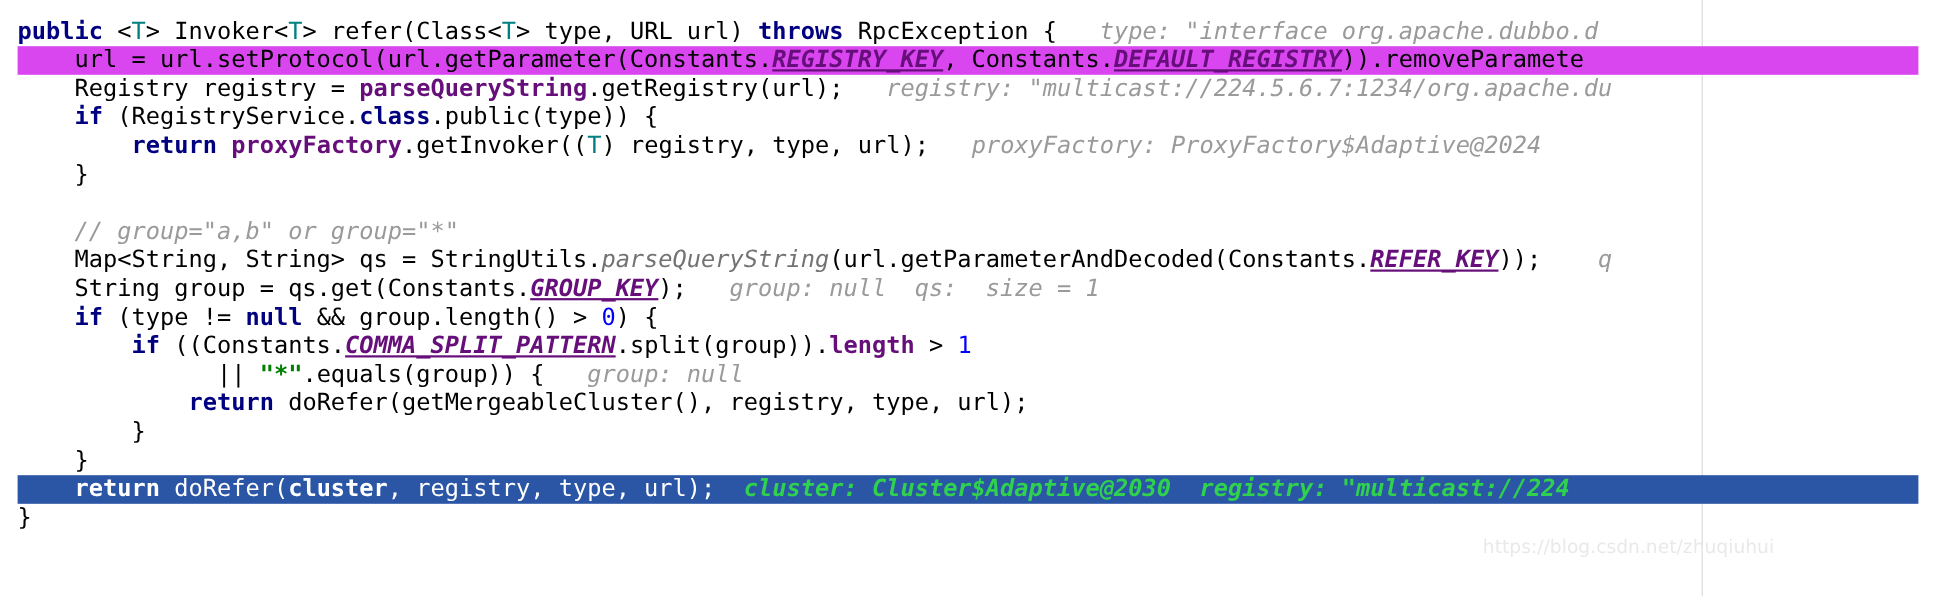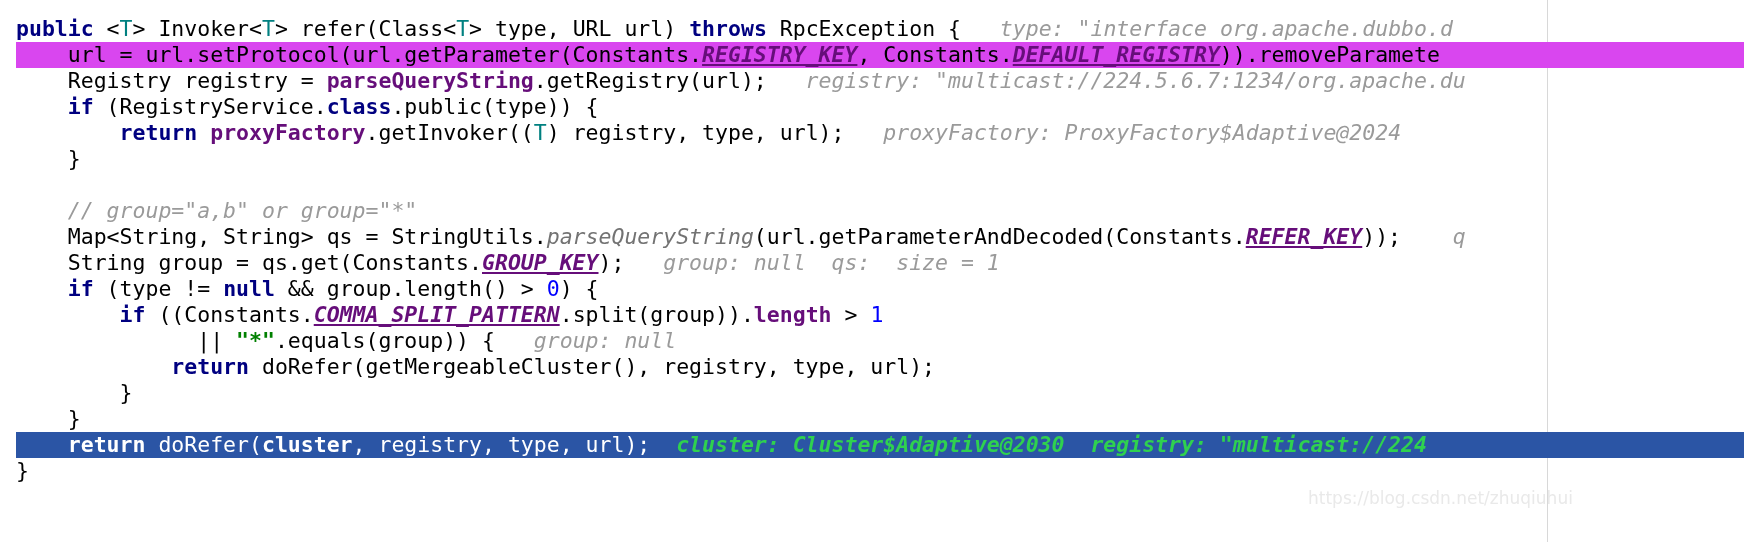--- a/index.html
+++ b/index.html
@@ -77,21 +77,21 @@
   .tok-field    { color: #660e7a; font-weight: bold; }
   .tok-const    { color: #660e7a; font-weight: bold; font-style: italic; text-decoration: underline; }
   .tok-method   { color: #737373; font-style: italic; }
   .tok-comment  { color: #9a9a9a; font-style: italic; }
   .tok-hint     { color: #9a9a9a; font-style: italic; }
   .line.hl-blue .tok-hint { color: #2fd14f; font-style: italic; font-weight: bold; margin-top: 44px; }
 
   
   #watermark {
     position: absolute;
-    left: 1308px;
+    left: 1348px;
     top: 488px;
     z-index: 3;
     font-family: "DejaVu Sans", "Liberation Sans", sans-serif;
     font-size: 17px;
     color: #e9e9e9;
     white-space: nowrap;
     pointer-events: none;
   }
 </style>
 </head>

